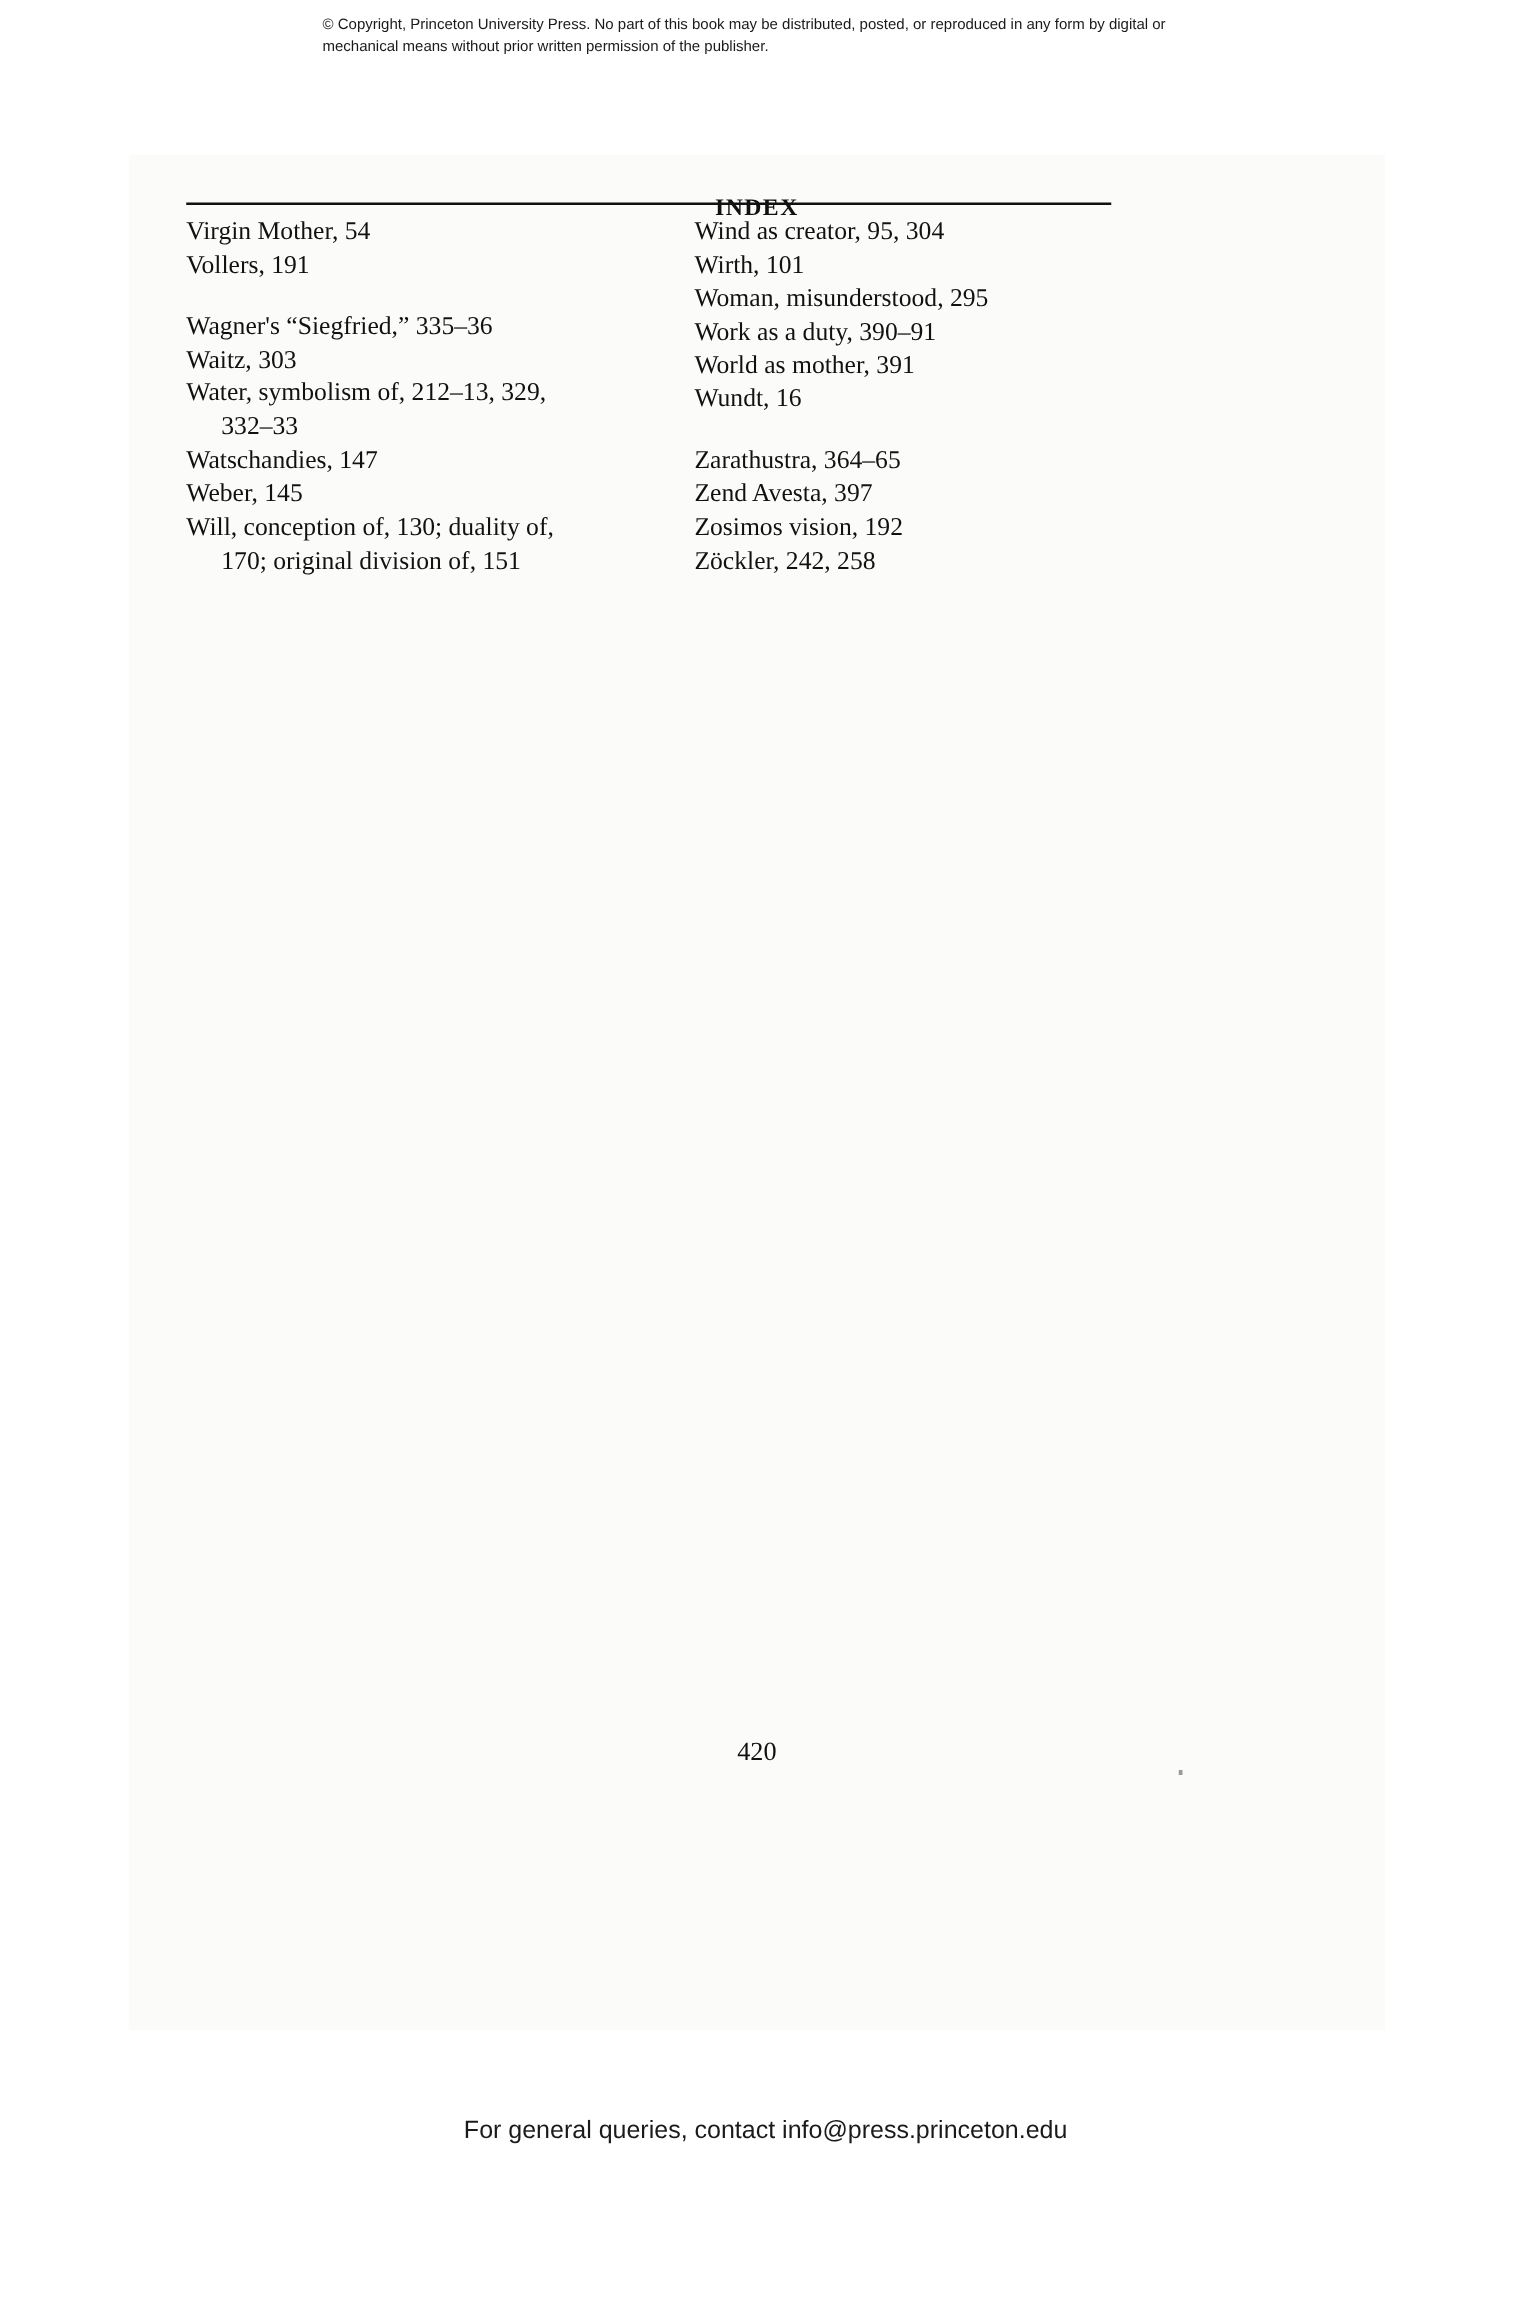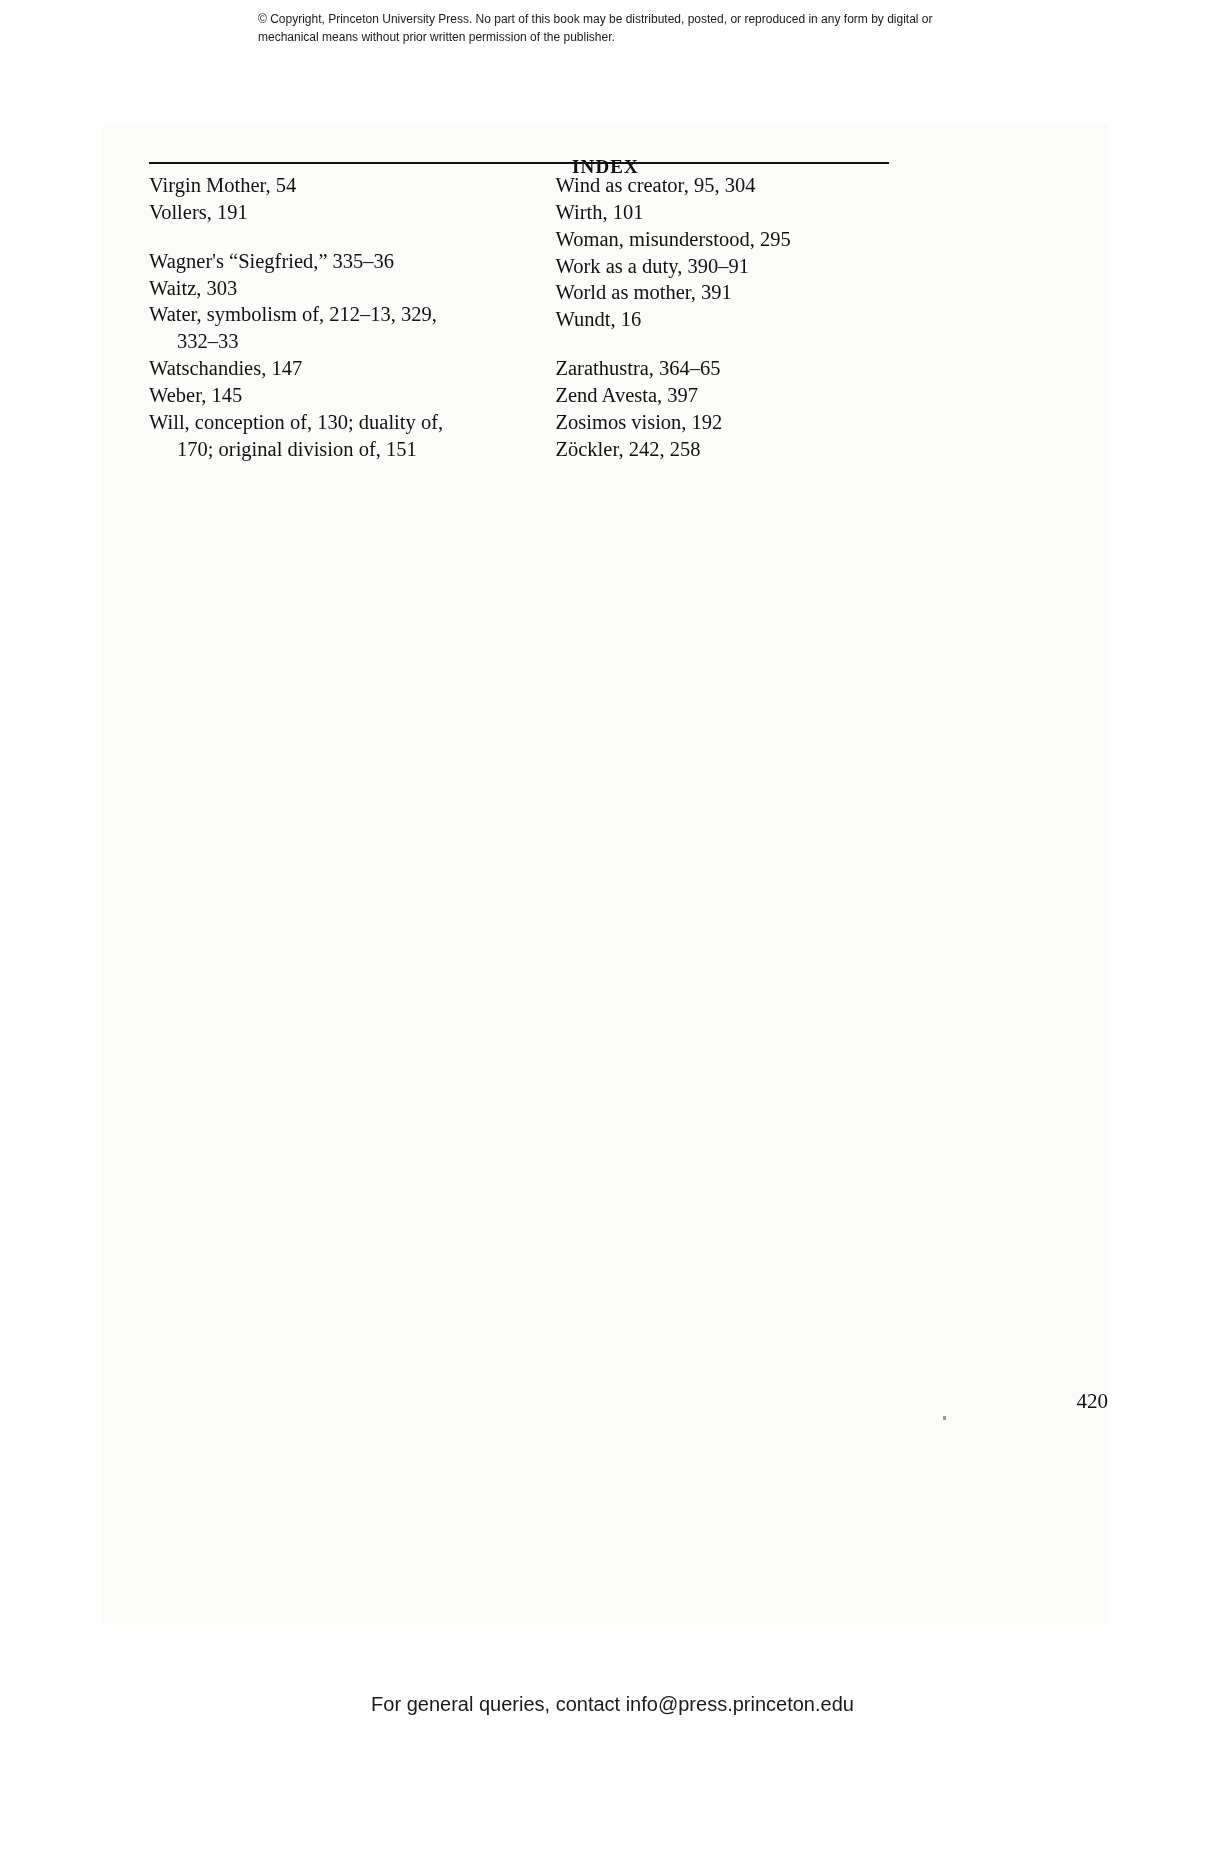--- a/index.html
+++ b/index.html
@@ -82,21 +82,21 @@
   }
   .gap {
     height: 22px;
   }
 
   .folio {
     position: absolute;
     left: 0;
     top: 1265px;
     width: 100%;
-    text-align: right;
+    text-align: center;
     font-family: "Liberation Serif", serif;
     font-size: 21px;
     color: #111;
   }
 
   .speck {
     position: absolute;
     left: 840px;
     top: 1292px;
     width: 3px;

